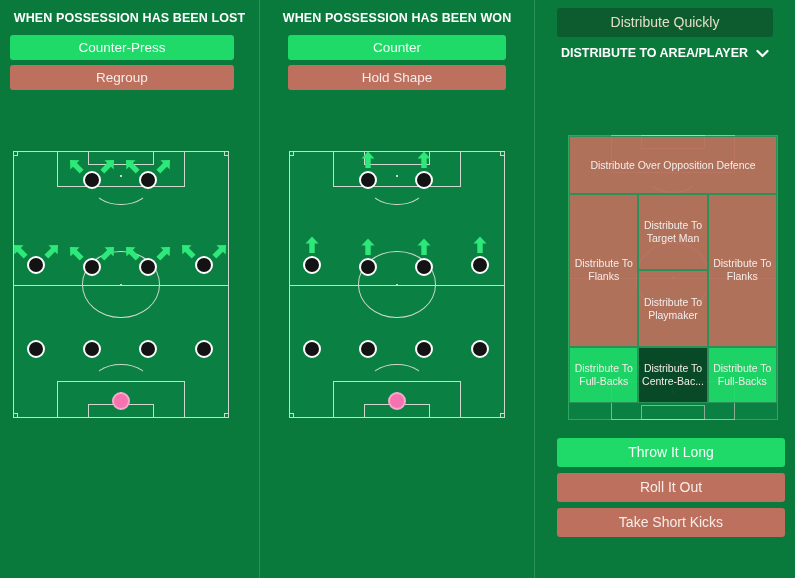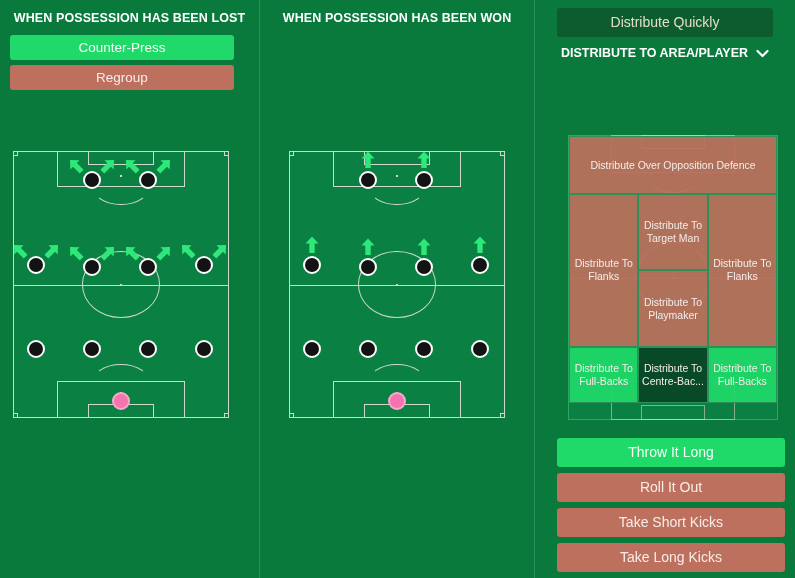--- a/index.html
+++ b/index.html
@@ -261,20 +261,24 @@
         <div class="arrow" style="left: 196.46px; top: 88.625px;">
           <svg width="20" height="20" viewBox="0 0 20 20" style="transform:rotate(45deg)">
             <path d="M10 1.5 L16.5 8.5 L12.7 8.5 L12.7 18 L7.3 18 L7.3 8.5 L3.5 8.5 Z" fill="#2fe87a"></path>
           </svg>
         </div>
       </div>
   </div>
 
   <div class="col col-mid">
     <div class="section-title">WHEN POSSESSION HAS BEEN WON</div>
+    <div class="btnstack">
+      <button class="btn green">Counter</button>
+      <button class="btn red">Hold Shape</button>
+    </div>
     <div class="pitch" id="pitch-mid" style="left:29px; top:151px; width:216px; height:267px;">
         <div class="line" style="left:42.800000000000004px; top:-1px; width:128.4px; height:35.775000000000006px;"></div>
         <div class="line" style="left:73.83px; top:-1px; width:66.34px; height:13.78px;"></div>
         <div class="line" style="left:42.800000000000004px; top:229.225px; width:128.4px; height:36.57px;"></div>
         <div class="line" style="left:73.83px; top:252.015px; width:66.34px; height:13.78px;"></div>
         <div class="hline" style="top:132.5px;"></div>
         <div class="circle" style="left:68.48px; top:99.375px; width:77.03999999999999px; height:66.25px;"></div>
         <div class="spot" style="left:106px; top:131.5px;"></div>
         <div class="spot" style="left:106px; top:23.32px;"></div>
         <div class="spot" style="left:106px; top:239.82500000000002px;"></div>
@@ -366,17 +370,16 @@
           <div class="cell darkg" style="left: 33.4%; top: 74.5%; width: 33.2%; height: 20%;">Distribute To Centre-Bac...</div>
           <div class="cell green" style="left: 66.6%; top: 74.5%; width: 33.4%; height: 20%;">Distribute To Full-Backs</div>
         </div>
     </div>
 
 
     <div class="rt-btnstack" id="dist-type-buttons">
         <button class="btn green">Throw It Long</button>
         <button class="btn red">Roll It Out</button>
         <button class="btn red">Take Short Kicks</button>
-        <button class="btn red">Take Long Kicks</button>
       </div>
 
   </div>
 </div>
 
 </body></html>

